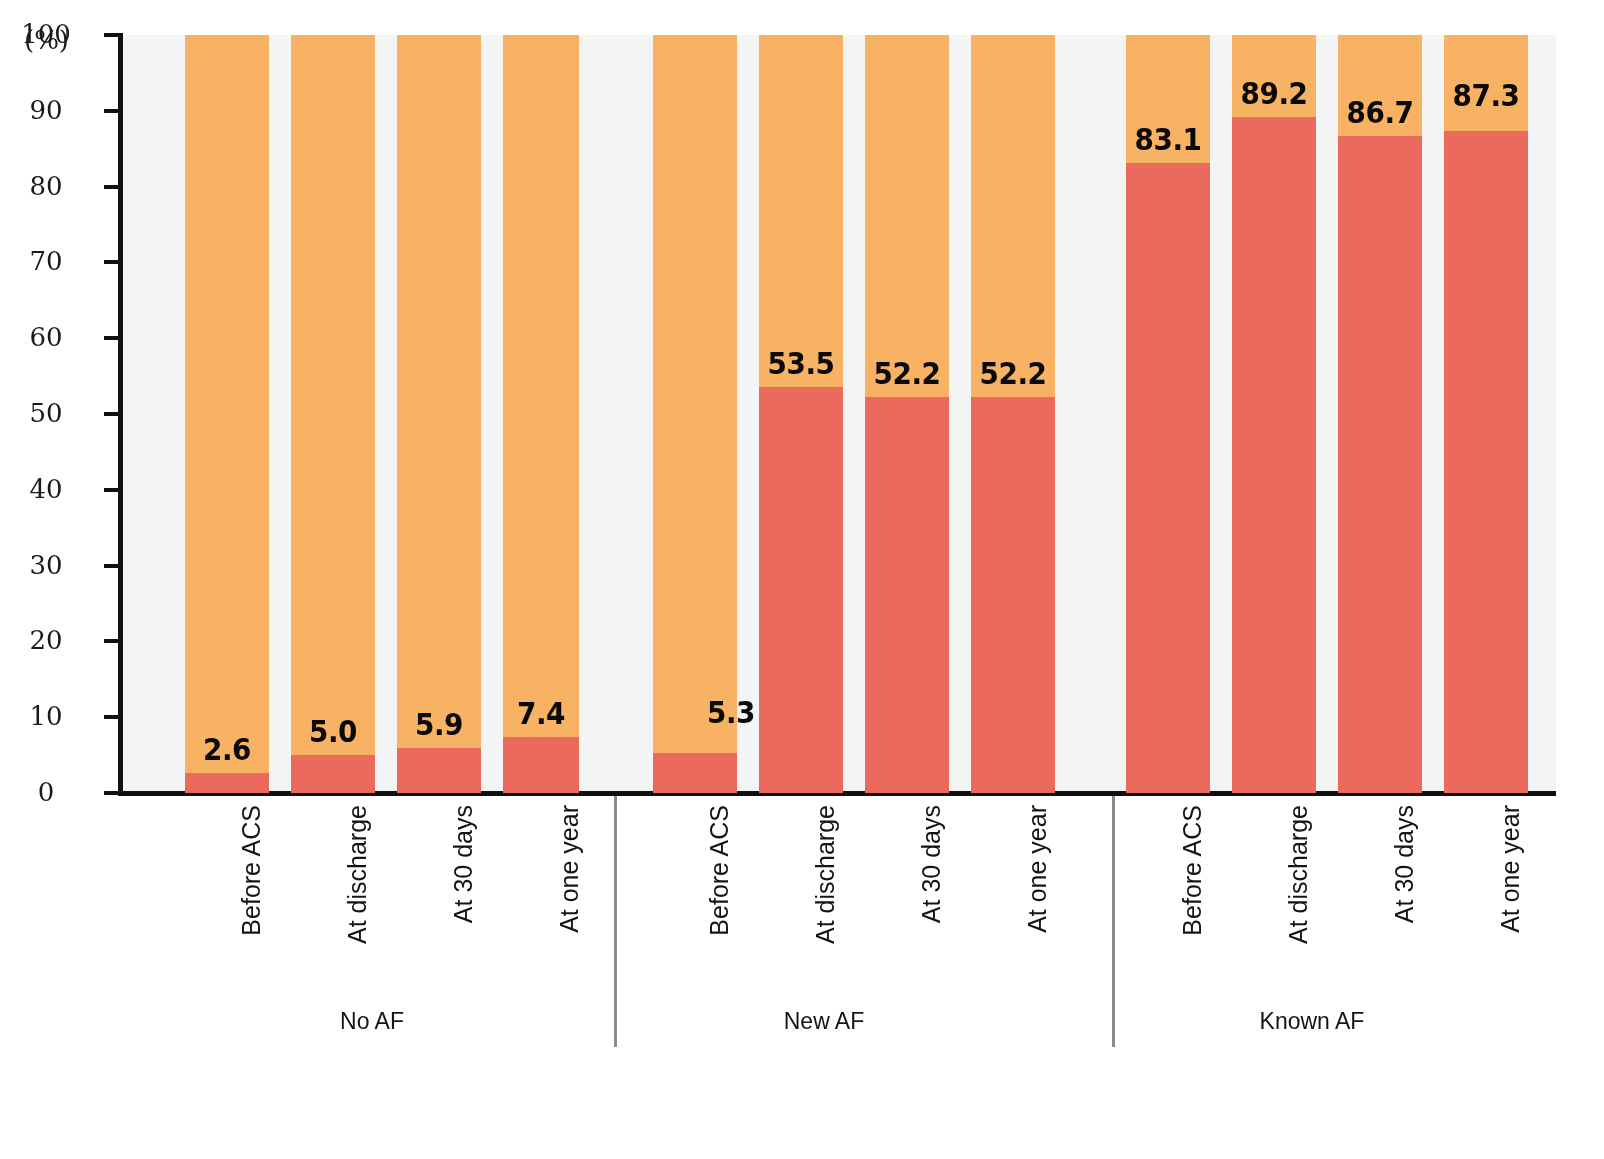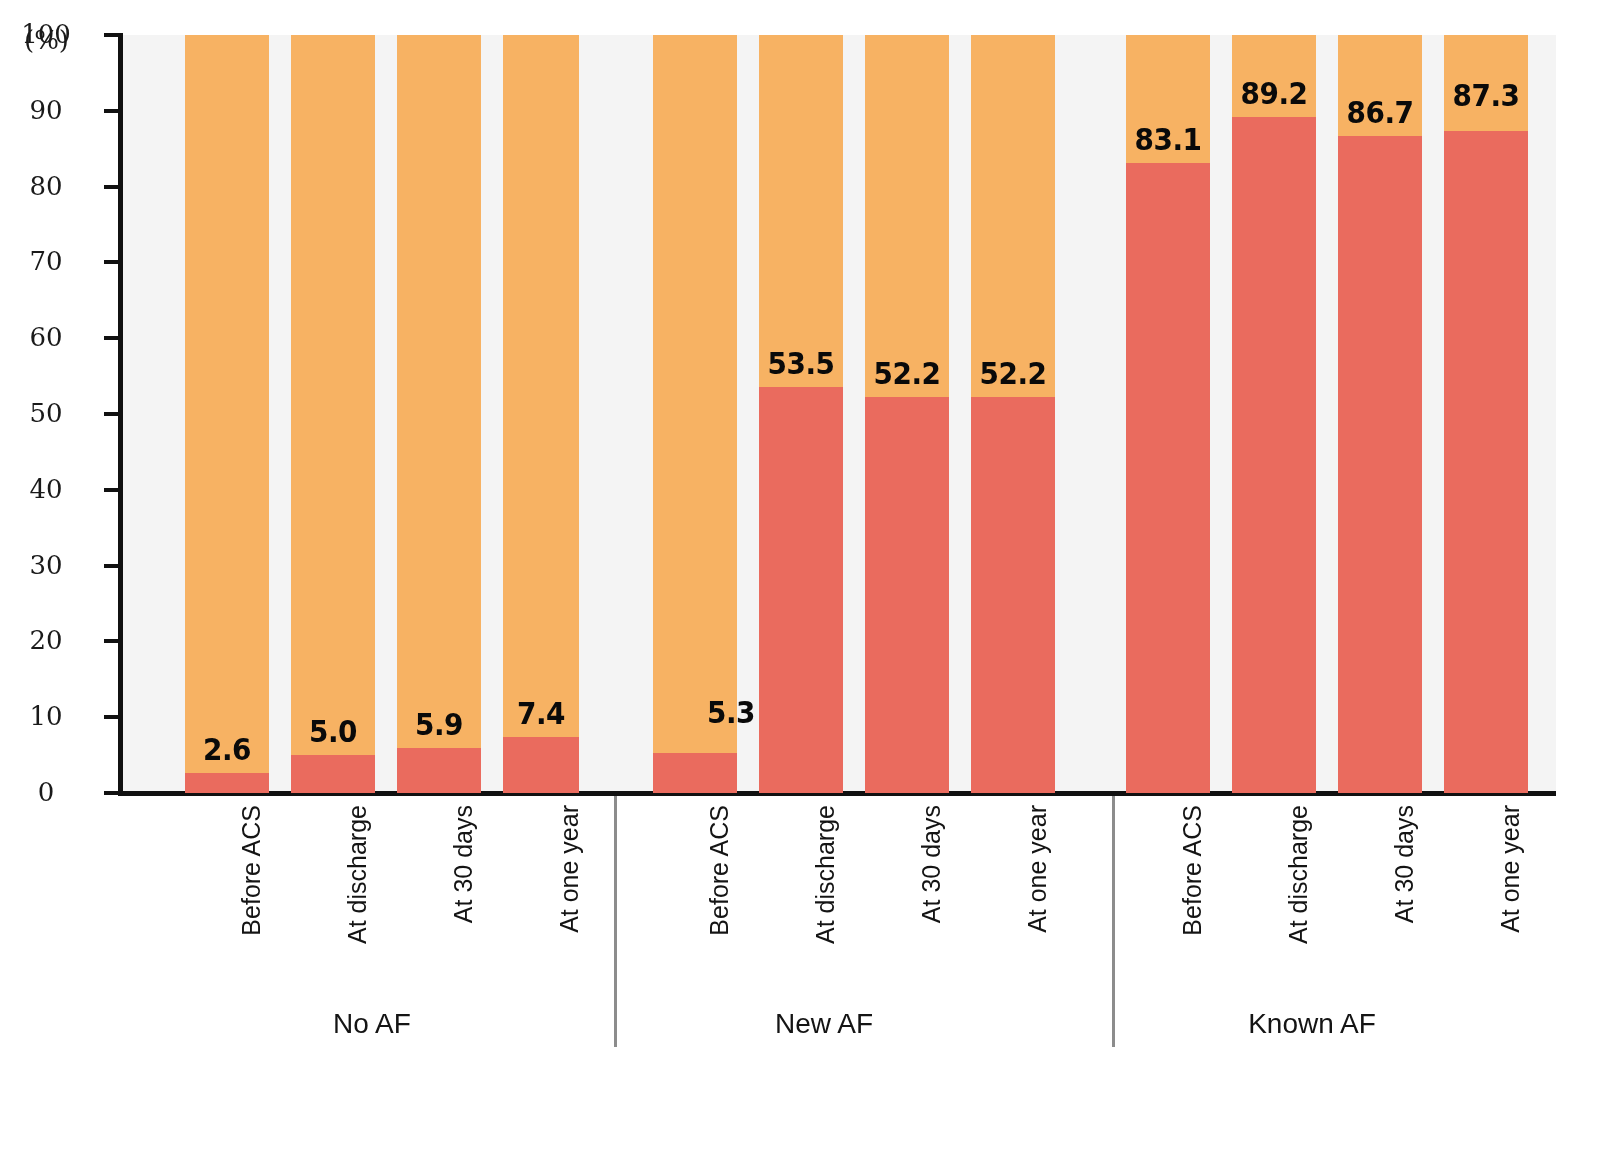--- a/index.html
+++ b/index.html
@@ -35,21 +35,21 @@
 
   
   .xtick-label{position:absolute;top:805px;
                font-size:25px;color:#141414;white-space:nowrap;
                transform-origin:left top;transform:rotate(-90deg) translateX(-100%);
                font-family:"Liberation Sans",sans-serif;}
 
   
   .group-sep{position:absolute;width:3px;background:#8c8c8c;top:796px;height:251px;}
   .group-label{position:absolute;top:1008px;text-align:center;
-               font-size:28px;color:#141414;white-space:nowrap;
+               font-size:23px;color:#141414;white-space:nowrap;
                transform:translateX(-50%);
                font-family:"Liberation Sans",sans-serif;}
 
   
   #legend{position:absolute;left:676px;top:1078px;height:44px;
           background:#fafafa;display:flex;align-items:center;
           padding:0 16px;gap:34px;}
   .legend-item{display:flex;align-items:center;gap:13px;}
   .legend-swatch{width:26px;height:26px;flex:none;}
   .legend-text{font-size:28px;color:#141414;white-space:nowrap;

